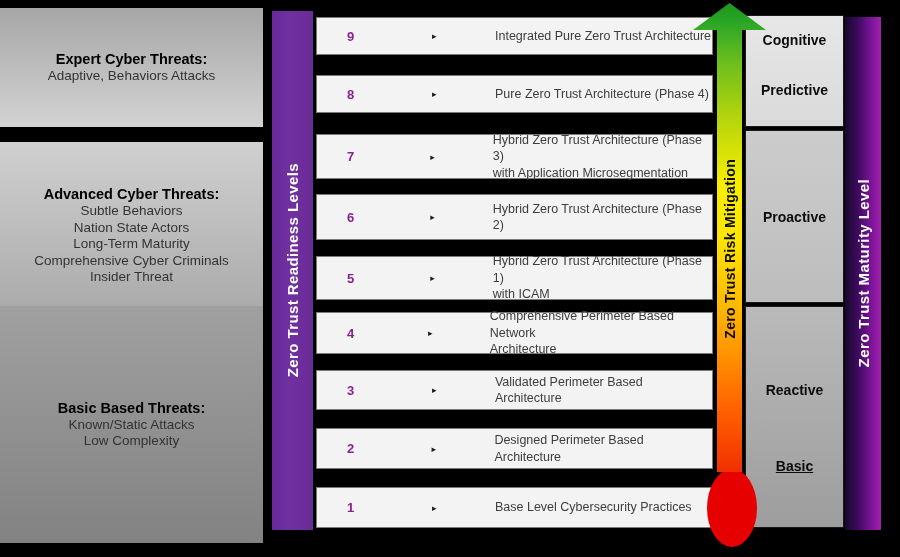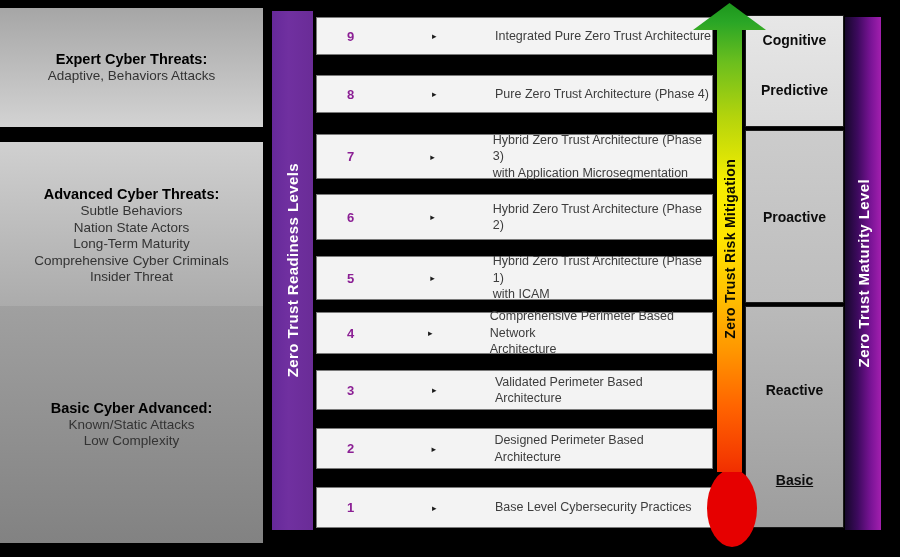--- a/index.html
+++ b/index.html
@@ -47,21 +47,21 @@
   
   .stage-sec{position:absolute;left:745px;width:99px;border:1px solid #1a1a1a;box-sizing:border-box;}
   .stage-a{top:15px;height:112px;background:linear-gradient(to bottom,#e7e7e7,#dadada);}
   .stage-b{top:130px;height:173px;background:linear-gradient(to bottom,#cccccc,#bdbdbd);
            display:flex;align-items:center;justify-content:center;}
   .stage-c{top:306px;height:222px;background:linear-gradient(to bottom,#bababa,#9d9d9d);}
   .stage-label{font-weight:bold;font-size:14px;color:#0d0d0d;text-align:center;}
   .pos-cognitive{position:absolute;left:0;right:0;top:16px;}
   .pos-predictive{position:absolute;left:0;right:0;top:66px;}
   .pos-reactive{position:absolute;left:0;right:0;top:47px;margin-top:28px;}
-  .pos-basic{position:absolute;left:0;right:0;top:165px;text-decoration:underline;}
+  .pos-basic{position:absolute;left:0;right:0;top:151px;text-decoration:underline;}
 
   
   .arrow-svg{position:absolute;left:0;top:0;pointer-events:none;}
   .risk-label{position:absolute;left:713px;top:28px;width:33px;height:442px;z-index:5;
           display:flex;align-items:center;justify-content:center;}
   .risk-label .vtext{color:#0c0c00;font-weight:bold;font-size:14px;letter-spacing:.3px;}
 </style>
 </head>
 <body>
 
@@ -75,21 +75,21 @@
   <div class="threat threat-advanced">
     <div class="t-title">Advanced Cyber Threats:</div>
     <div class="t-line">Subtle Behaviors</div>
     <div class="t-line">Nation State Actors</div>
     <div class="t-line">Long-Term Maturity</div>
     <div class="t-line">Comprehensive Cyber Criminals</div>
     <div class="t-line">Insider Threat</div>
   </div>
 
   <div class="threat threat-basic">
-    <div class="t-title">Basic Cyber Advanced:</div>
+    <div class="t-title">Basic Based Threats:</div>
     <div class="t-line">Known/Static Attacks</div>
     <div class="t-line">Low Complexity</div>
   </div>
 
   <div class="readiness-bar">
     <span class="vtext">Zero Trust Readiness Levels</span>
   </div>
 
   <div class="level-row r9">
     <span class="num">9</span>

